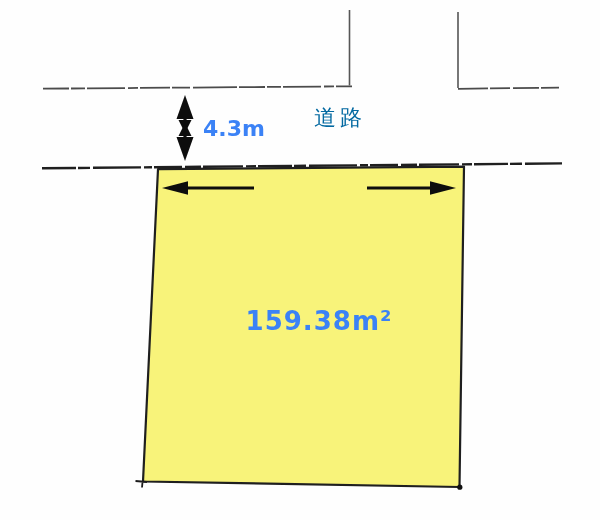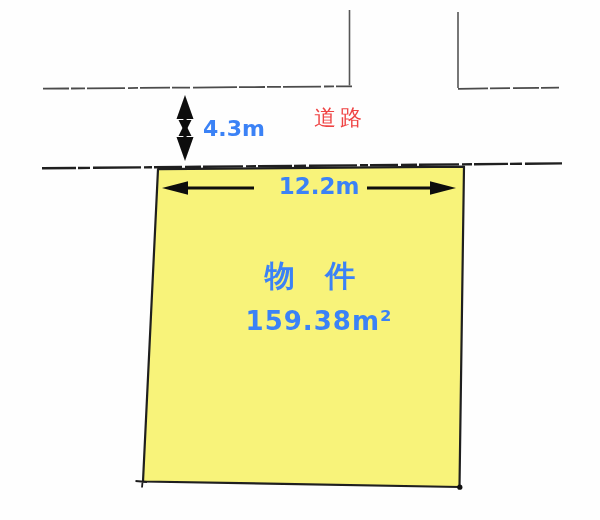--- a/index.html
+++ b/index.html
@@ -31,21 +31,21 @@
   }
   .centered {
     transform: translateX(-50%);
   }
   .road-label {
     left: 314px;
     top: 107px;
     font-size: 22px;
     font-weight: 400;
     letter-spacing: 4px;
-    color: #ef4444;
+    color: #0369a1;
   }
   .road-width-label {
     left: 203px;
     top: 118px;
     font-size: 22px;
     font-weight: 700;
   }
   .frontage-label {
     left: 319px;
     top: 175px;
@@ -108,20 +108,18 @@
       <polygon points="162,188 188,181.2 188,194.8"></polygon>
       <line x1="367" y1="188" x2="432" y2="188" stroke="#0d0d0d" stroke-width="3.2"></line>
       <polygon points="456,188 430,181.2 430,194.8"></polygon>
     </g>
   </svg>
 
   <div class="label road-label">道路</div>
 
   <div class="label road-width-label">4.3m</div>
 
-  <div class="label centered frontage-label">12.2m</div>
 
-  <div class="label centered parcel-name-label">物 件</div>
 
   <div class="label centered parcel-area-label">159.38m²</div>
 
 
 </div>
 
 </body></html>

